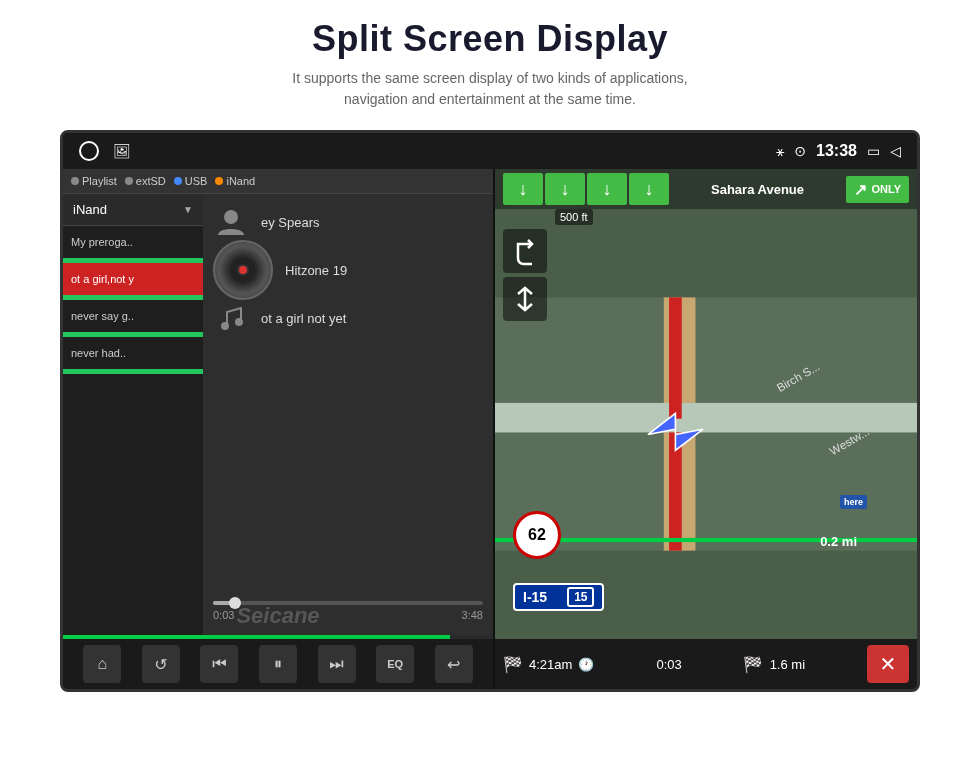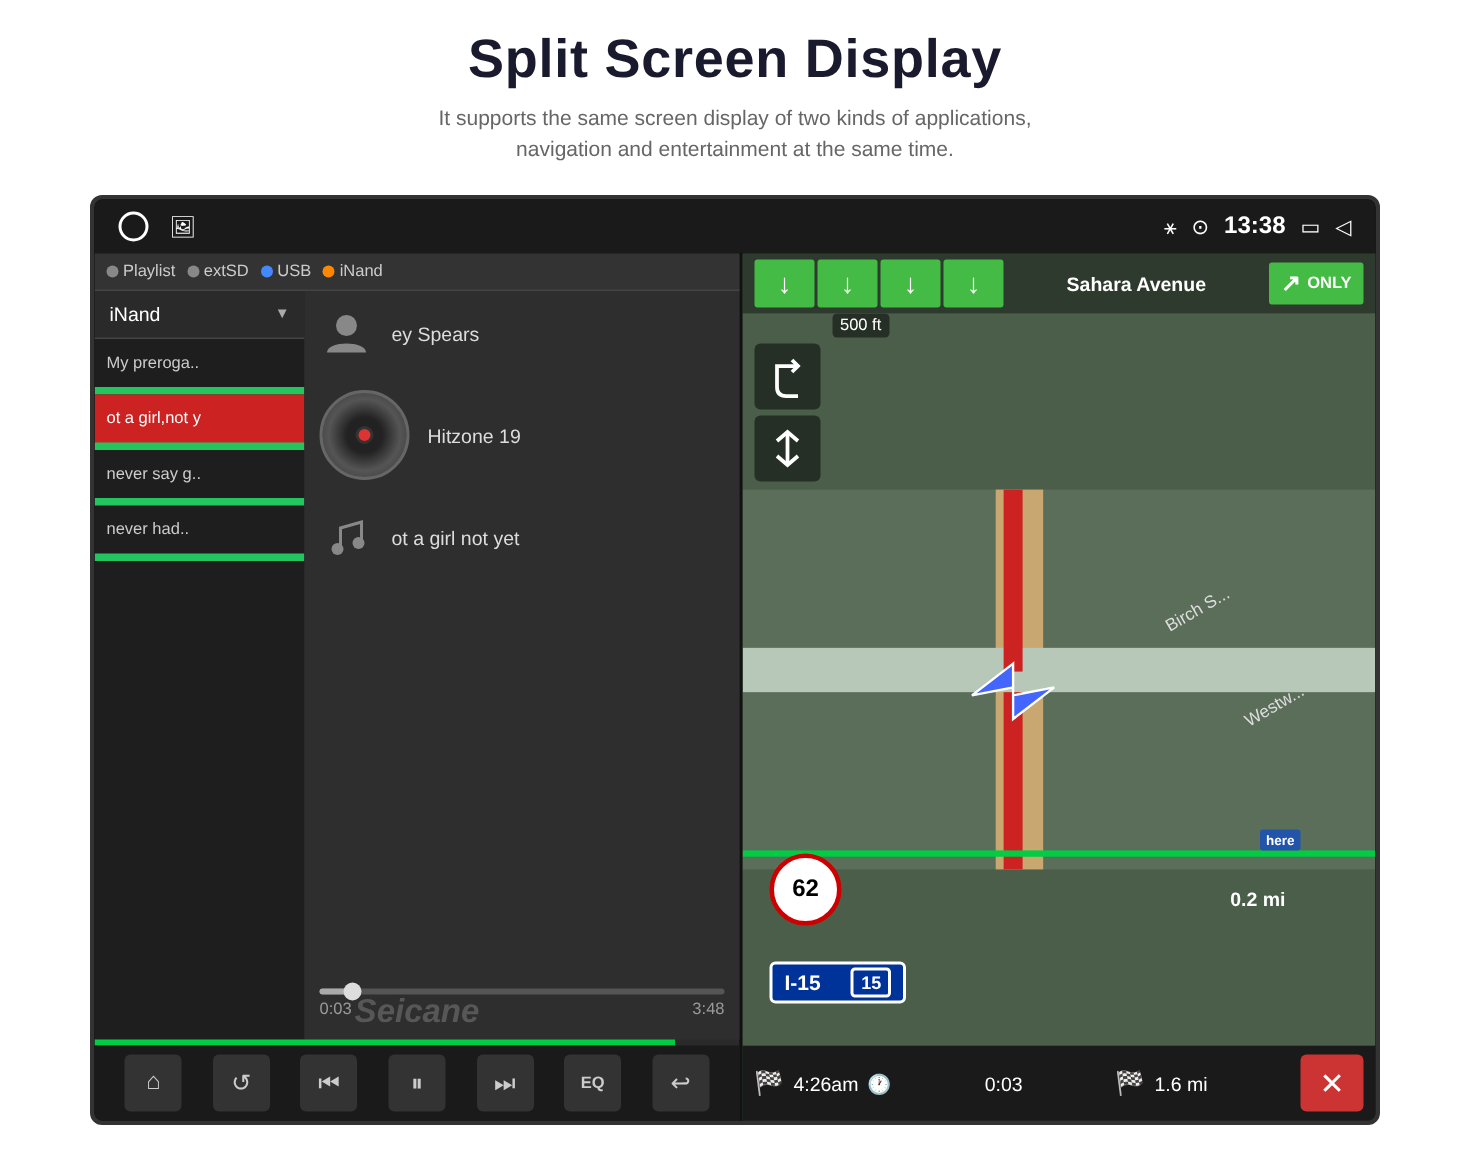--- a/index.html
+++ b/index.html
@@ -73,21 +73,21 @@
     }
 
     .status-time {
       font-size: 16px;
       font-weight: bold;
     }
 
     
     .split-area {
       display: flex;
-      height: 578px;
+      height: 520px;
     }
 
     
     .left-panel {
       width: 430px;
       background: #2a2a2a;
       display: flex;
       flex-direction: column;
       position: relative;
     }
@@ -170,21 +170,21 @@
       flex: 1;
       display: flex;
       flex-direction: column;
       padding: 10px;
       background: #2e2e2e;
     }
 
     .track-info {
       display: flex;
       flex-direction: column;
-      gap: 20px;
+      gap: 0;
       flex: 1;
     }
 
     .track-row {
       display: flex;
       align-items: center;
       gap: 12px;
     }
 
     .track-icon {
@@ -733,21 +733,21 @@
           <div class="highway-shield">15</div>
         </div>
 
         
         <div class="dist-label">0.2 mi</div>
       </div>
 
       <div class="nav-bottom-bar">
         <div class="nav-eta">
           <span class="flag-icon">🏁</span>
-          <span>4:26am</span>
+          <span>4:21am</span>
           <span>🕐</span>
         </div>
         <div class="nav-eta">
           <span>0:03</span>
         </div>
         <div class="nav-eta">
           <span class="flag-icon">🏁</span>
           <span>1.6 mi</span>
         </div>
         <div class="close-btn">✕</div>

